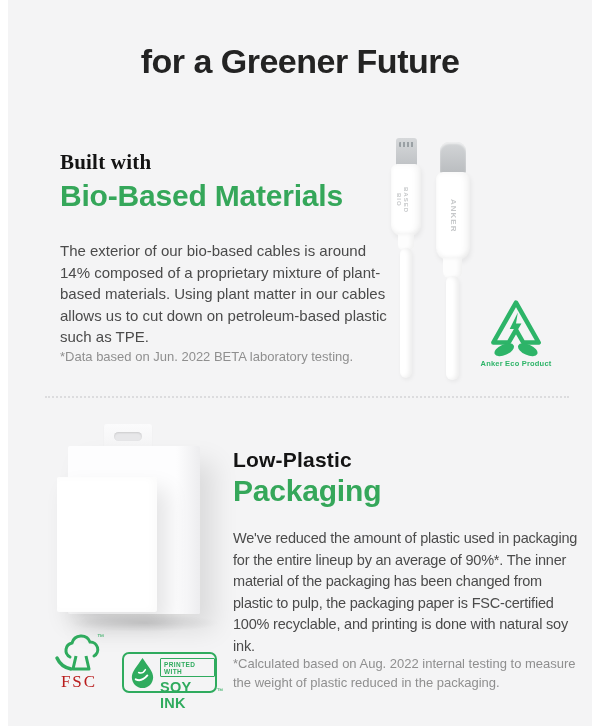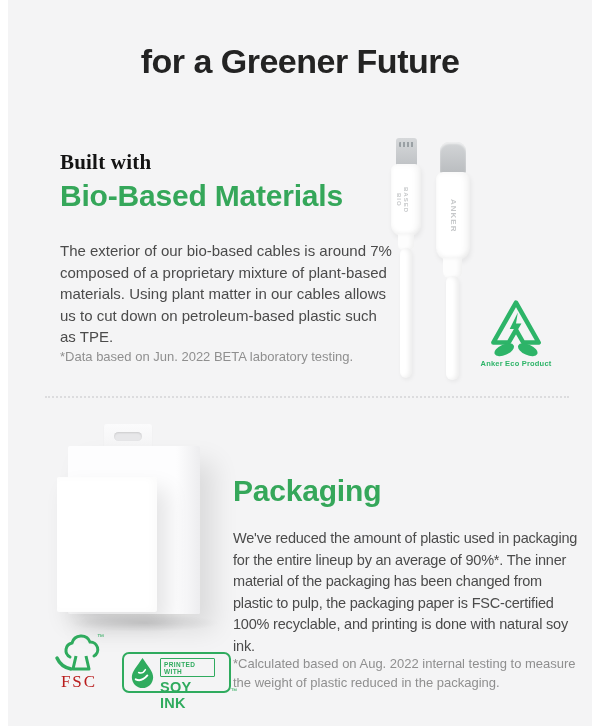--- a/index.html
+++ b/index.html
@@ -76,42 +76,42 @@
   .ground-shadow { position:absolute; left:70px; top:614px; width:150px; height:18px;
     background:radial-gradient(ellipse at center, rgba(0,0,0,0.10), rgba(0,0,0,0) 70%); }
 
   
   .fsc-logo { position:absolute; left:53px; top:632px; width:56px; height:66px; }
   .fsc-text { position:absolute; left:53px; top:672px; width:52px; text-align:center;
     font-family:"Liberation Serif", serif; font-size:17px; color:#b91c1c; letter-spacing:2px; }
   .fsc-tm { position:absolute; left:97px; top:633px; font-size:7px; color:#2fab5e; }
 
   
-  .soyink-badge { position:absolute; left:122px; top:652px; width:109px; height:41px;
+  .soyink-badge { position:absolute; left:122px; top:652px; width:95px; height:41px;
     border:2.5px solid #2fab5e; border-radius:7px; background:transparent; }
   .soy-drop { position:absolute; left:3px; top:2px; width:31px; height:33px; }
   .soy-col { position:absolute; left:36px; top:4px; width:55px; }
   .soy-printed { display:inline-block; border:1.5px solid #2fab5e; color:#2fab5e; font-size:6.5px;
     font-weight:bold; letter-spacing:0.4px; padding:1.5px 3px; border-radius:1px; }
   .soy-main { margin-top:1px; color:#2fab5e; font-size:14.5px; font-weight:bold; letter-spacing:0.3px; }
   .soy-tm { position:absolute; right:-8px; bottom:-3px; font-size:6.5px; color:#2fab5e; }
 </style>
 </head>
 <body>
 
 <div id="app">
   <div class="canvas"></div>
 
   <div class="page-title">
     <div>for a Greener Future</div>
   </div>
 
   <div class="kicker kicker-bio">Built with</div>
   <div class="green-heading heading-bio">Bio-Based Materials</div>
-  <div class="body-text body-bio">The exterior of our bio-based cables is around 7% composed of a proprietary mixture of plant-based materials. Using plant matter in our cables allows us to cut down on petroleum-based plastic such as TPE.</div>
+  <div class="body-text body-bio">The exterior of our bio-based cables is around 14% composed of a proprietary mixture of plant-based materials. Using plant matter in our cables allows us to cut down on petroleum-based plastic such as TPE.</div>
   <div class="footnote footnote-bio">*Data based on Jun. 2022 BETA laboratory testing.</div>
 
   <div>
     <div class="lightning-tip"></div>
     <div class="lightning-pins"></div>
     <div class="lightning-body"></div>
     <div class="vlabel vlabel-bio">
       <span>BIO</span><br>
       <span>BASED</span>
     </div>
@@ -137,20 +137,21 @@
 
   <div>
     <div class="hang-tab">
       <div class="hang-slot"></div>
     </div>
     <div class="box-back"></div>
     <div class="ground-shadow"></div>
     <div class="box-front"></div>
   </div>
 
+  <div class="kicker kicker-pack">Low-Plastic</div>
   <div class="green-heading heading-pack">Packaging</div>
   <div class="body-text body-pack">We've reduced the amount of plastic used in packaging for the entire lineup by an average of 90%*. The inner material of the packaging has been changed from plastic to pulp, the packaging paper is FSC-certified 100% recyclable, and printing is done with natural soy ink.</div>
   <div class="footnote footnote-pack">*Calculated based on Aug. 2022 internal testing to measure the weight of plastic reduced in the packaging.</div>
 
   <svg class="fsc-logo" viewBox="0 0 56 66">
     <path d="M17 25 a7.5 7.5 0 0 1 2 -14 a9.5 9.5 0 0 1 18 -1 a7.5 7.5 0 0 1 4 14" fill="none" stroke="#2fab5e" stroke-width="3" stroke-linecap="round"></path>
     <path d="M23 24 L20 37 L36 37 L33 24" fill="none" stroke="#2fab5e" stroke-width="3" stroke-linejoin="round"></path>
     <path d="M4 26 Q8 35 18 37" fill="none" stroke="#2fab5e" stroke-width="3.5" stroke-linecap="round"></path>
   </svg>
   <div class="fsc-tm">™</div>

